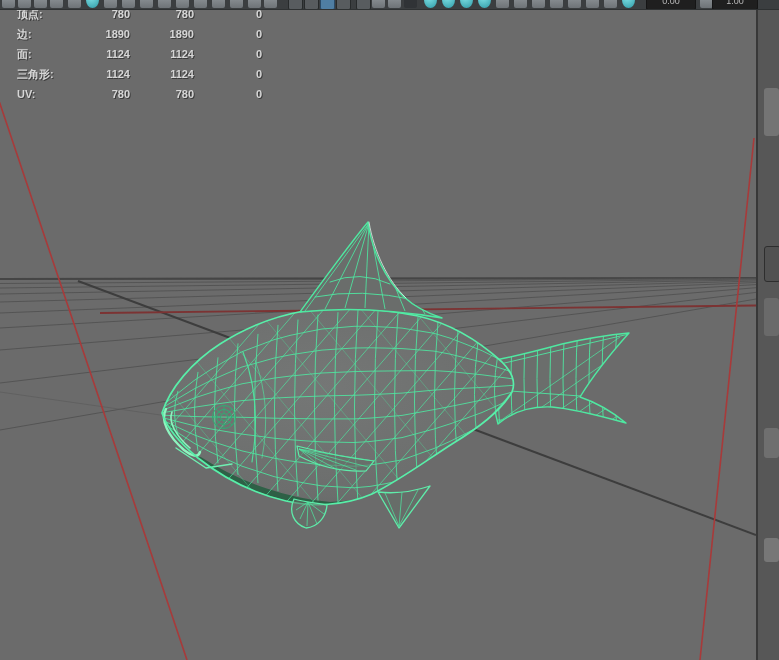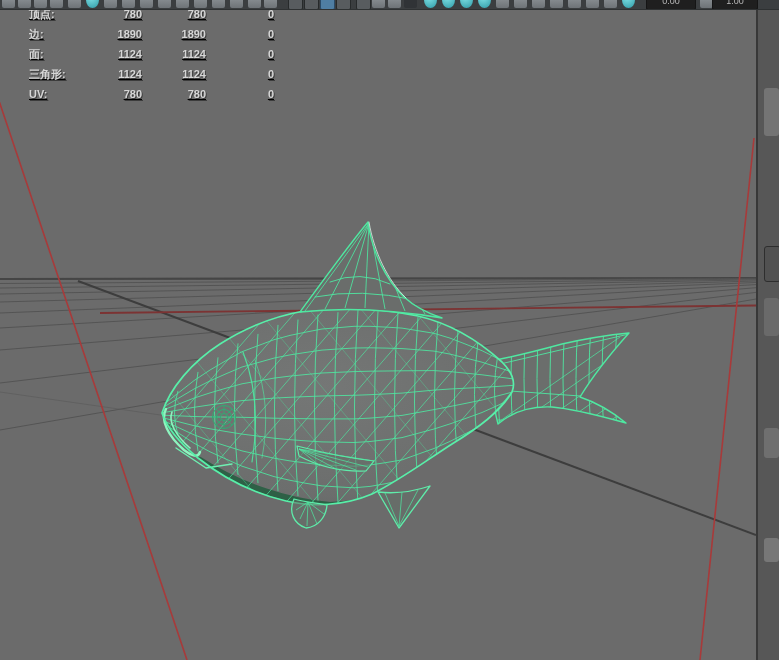--- a/index.html
+++ b/index.html
@@ -13,21 +13,21 @@
            overflow:hidden;z-index:30;border-bottom:1px solid #2e3132;}
   .tb-item{position:absolute;top:-8px;height:16px;width:13px;border-radius:2px;}
   .tb-i {background:linear-gradient(#9aa0a4,#6e7377);}
   .tb-t {background:radial-gradient(circle at 40% 35%,#7fe0e4,#2e9aa6);border-radius:50%;}
   .tb-f {background:#585c5f;border:1px solid #272a2b;}
   .tb-fb{background:#4f7ea3;border:1px solid #2b4a66;}
   .tb-d {background:#303336;}
   .tb-field{position:absolute;top:-6px;height:14px;background:#1f1f1f;border:1px solid #151515;
             color:#b9b9b9;font-size:9px;line-height:13px;text-align:center;border-radius:2px;}
   
-  #hud{position:absolute;left:16px;top:4px;z-index:20;text-decoration:underline;}
+  #hud{position:absolute;left:4px;top:4px;z-index:20;}
   .hud-row{display:flex;height:20px;line-height:20px;font-size:11px;font-weight:bold;
            color:#d6d6d6;text-shadow:1px 1px 0 #3c3c3c;}
   .hud-label{width:82px;padding-left:13px;text-align:left;}
   .hud-c1{width:31px;text-align:right;}
   .hud-c2{width:64px;text-align:right;}
   .hud-c3{width:68px;text-align:right;}
   
   #right-panel{position:absolute;left:756px;top:0;width:23px;height:660px;
                background:#575757;border-left:2px solid #383838;z-index:10;}
   .rp-thumb{position:absolute;left:6px;width:15px;border-radius:3px;}

